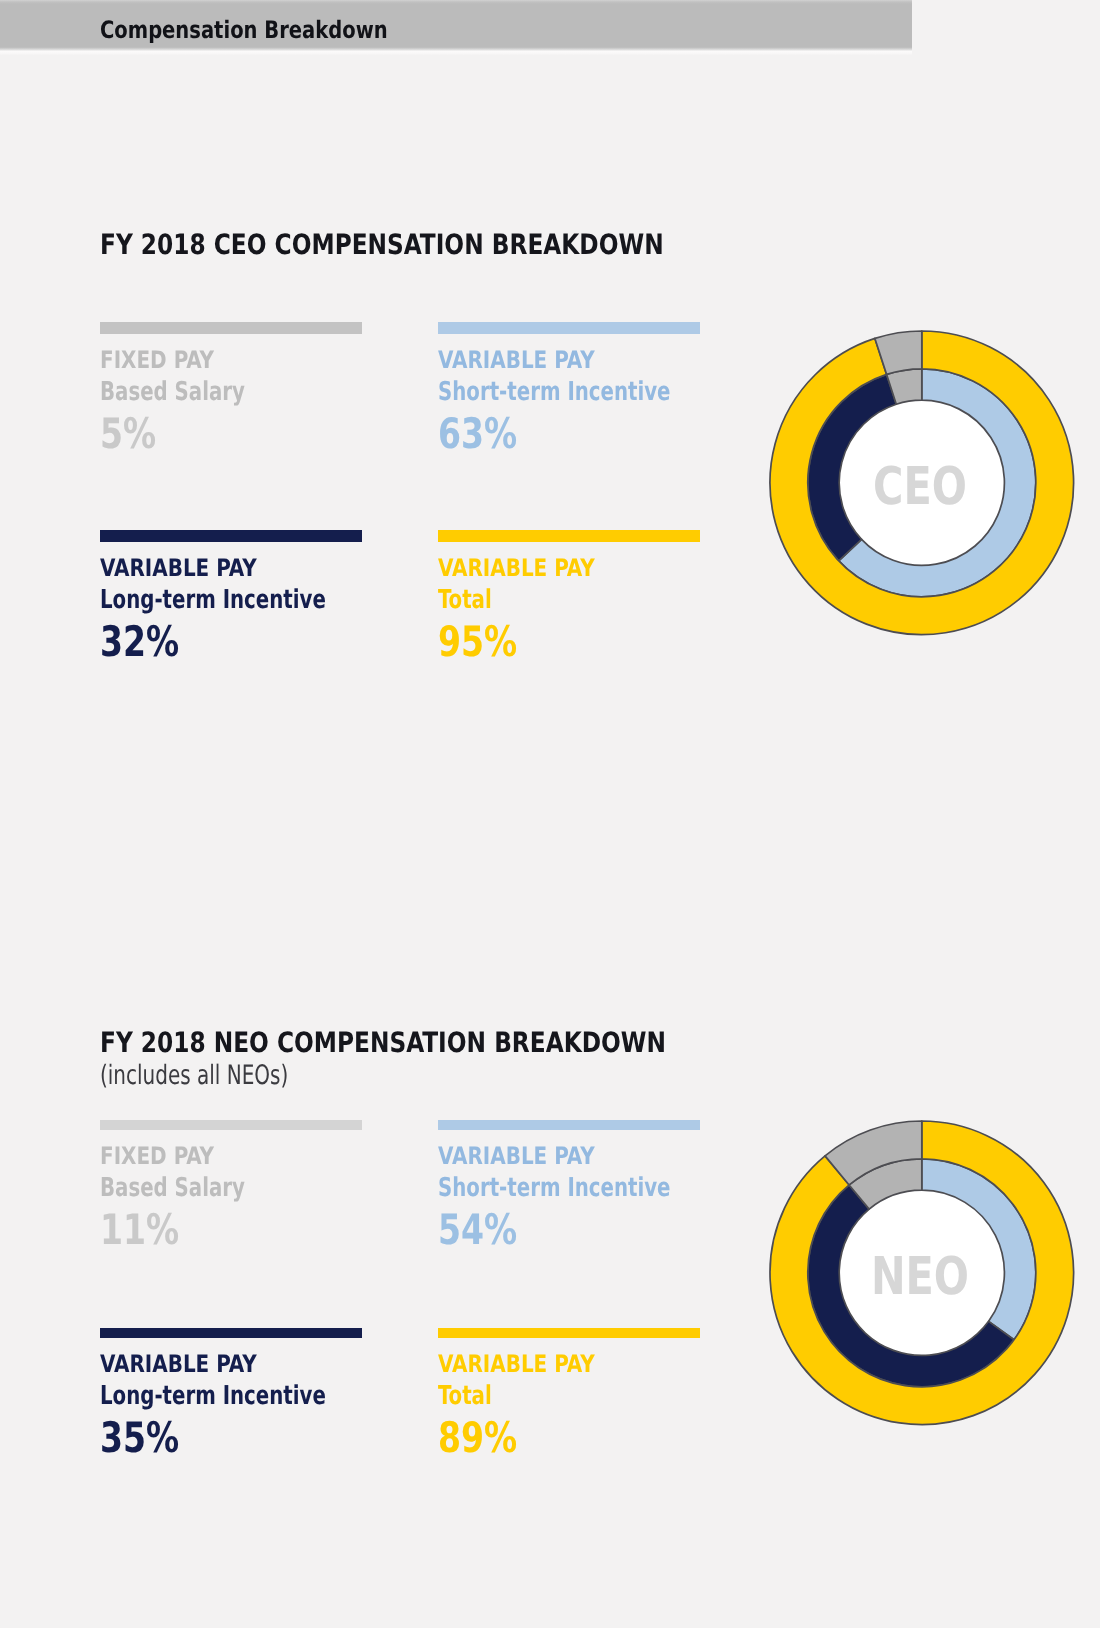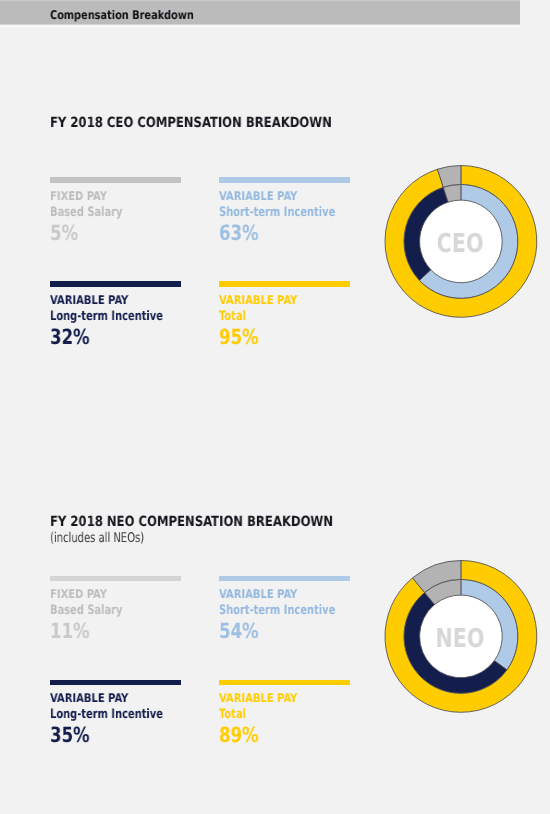--- a/index.html
+++ b/index.html
@@ -8,25 +8,24 @@
     width:550px; height:814px; overflow:hidden;
     background:#f3f2f2;
     font-family:"DejaVu Sans Condensed","DejaVu Sans",sans-serif;
     -webkit-font-smoothing:antialiased;
     text-rendering:geometricPrecision;
   }
   .page { position:relative; width:550px; height:814px; background:#f3f2f2; }
 
   
   .topbar {
-    position:absolute; left:0; top:0; width:500px; height:28px;
+    position:absolute; left:0; top:0; width:456px; height:28px;
     background:linear-gradient(to bottom,
       #d2d2d2 0px, #c1c1c1 1px, #bbbbbb 2px, #bbbbbb 23.6px,
       #d6d6d6 24.6px, #fbfafa 25.6px, #f9f8f8 26.6px, #f3f2f2 27.6px);
-    padding-left:20px;
   }
   .topbar-title {
     position:absolute; left:50px; top:8.1px;
     font-size:12px; font-weight:bold; color:#111217;
     white-space:nowrap;
     transform:scaleX(0.905); transform-origin:left top; will-change:transform;
   }
 
   
   .sec-title {
@@ -36,21 +35,21 @@
     transform:scaleX(0.924); transform-origin:left top; will-change:transform;
   }
   .sec-sub {
     position:absolute; left:50px;
     font-size:13.4px; font-weight:normal; color:#3b3b40;
     white-space:nowrap;
     transform:scaleX(0.83); transform-origin:left top; will-change:transform;
   }
 
   
-  .stat { position:absolute; width:132px; height:70px;margin-top:16px; }
+  .stat { position:absolute; width:132px; height:70px; }
   .stat .rule { position:absolute; left:0; top:0; width:131px; height:6.2px; }
   .sec-neo .rule { top:1.1px; height:5.0px; }
   .stat .l1 { position:absolute; left:0; top:13.2px; font-size:12px; font-weight:bold;
               white-space:nowrap; line-height:13px;
               transform:scaleX(0.925); transform-origin:left top; will-change:transform; }
   .stat .l2 { position:absolute; left:0; top:29.4px; font-size:13px; font-weight:bold;
               white-space:nowrap; line-height:14px;
               transform:scaleX(0.845); transform-origin:left top; will-change:transform; }
   .stat .l3 { position:absolute; left:0; top:45.2px; font-size:21px; font-weight:bold;
               white-space:nowrap; line-height:22px;

